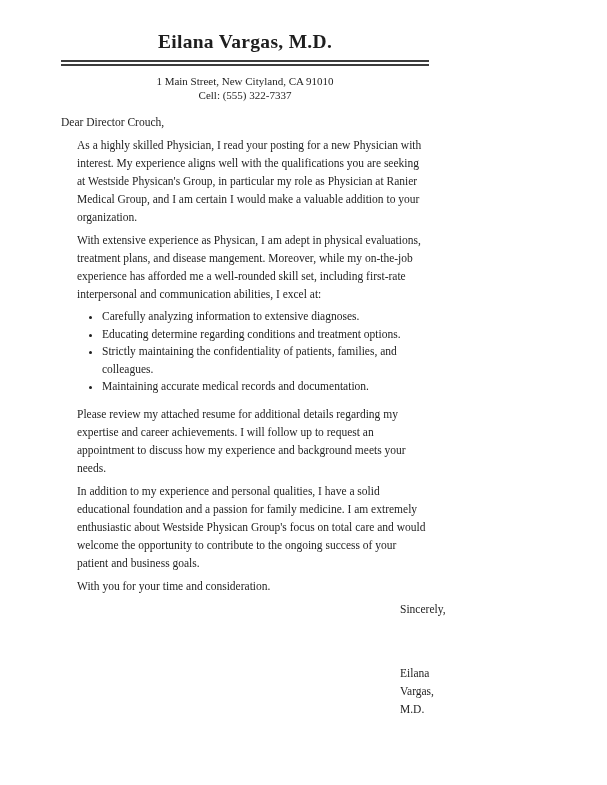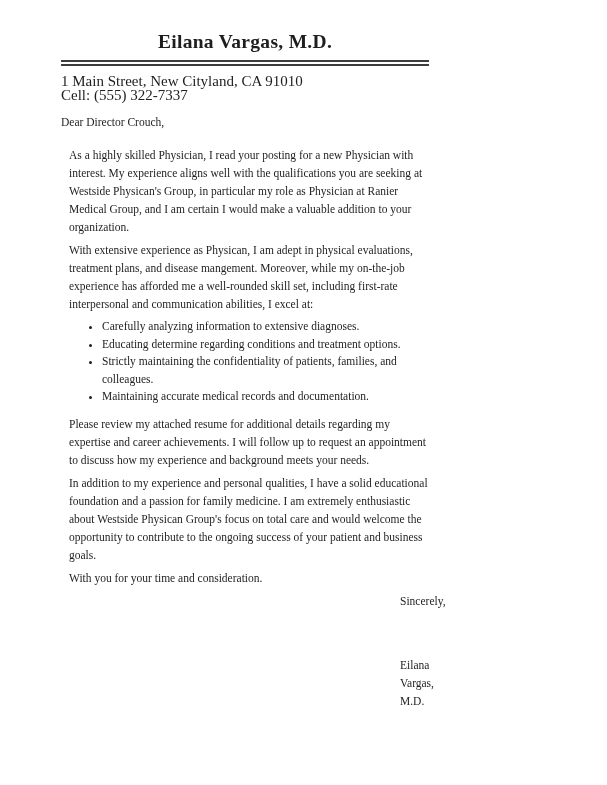--- a/index.html
+++ b/index.html
@@ -29,29 +29,30 @@
     text-align: center;
     letter-spacing: 0.3px;
   }
   .header-divider {
     height: 2px;
     border-top: 2px solid #3c3c3c;
     border-bottom: 2px solid #3c3c3c;
     margin: 0 0 8px 0;
   }
   .contact-block {
-    font-size: 15px;
+    text-align: center;
+    font-size: 11px;
     line-height: 14px;
     margin-top: 7px;
   }
   .salutation {
-    margin: 11px 0 15px 0;
+    margin: 11px 0 5px 0;
   }
   p {
-    margin: 0 0 5px 8px;
+    margin: 0 0 5px 16px;
     font-size: 11.5px;
     line-height: 18px;
   }
   ul.skills-list {
     margin: 3px 0 9px 0;
     padding-left: 41px;
   }
   ul.skills-list li {
     font-size: 11.5px;
     line-height: 17.5px;

